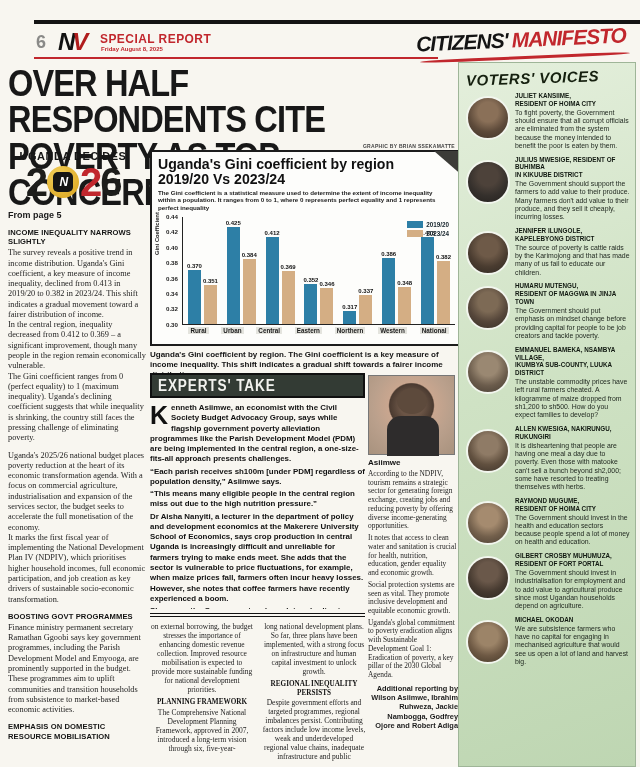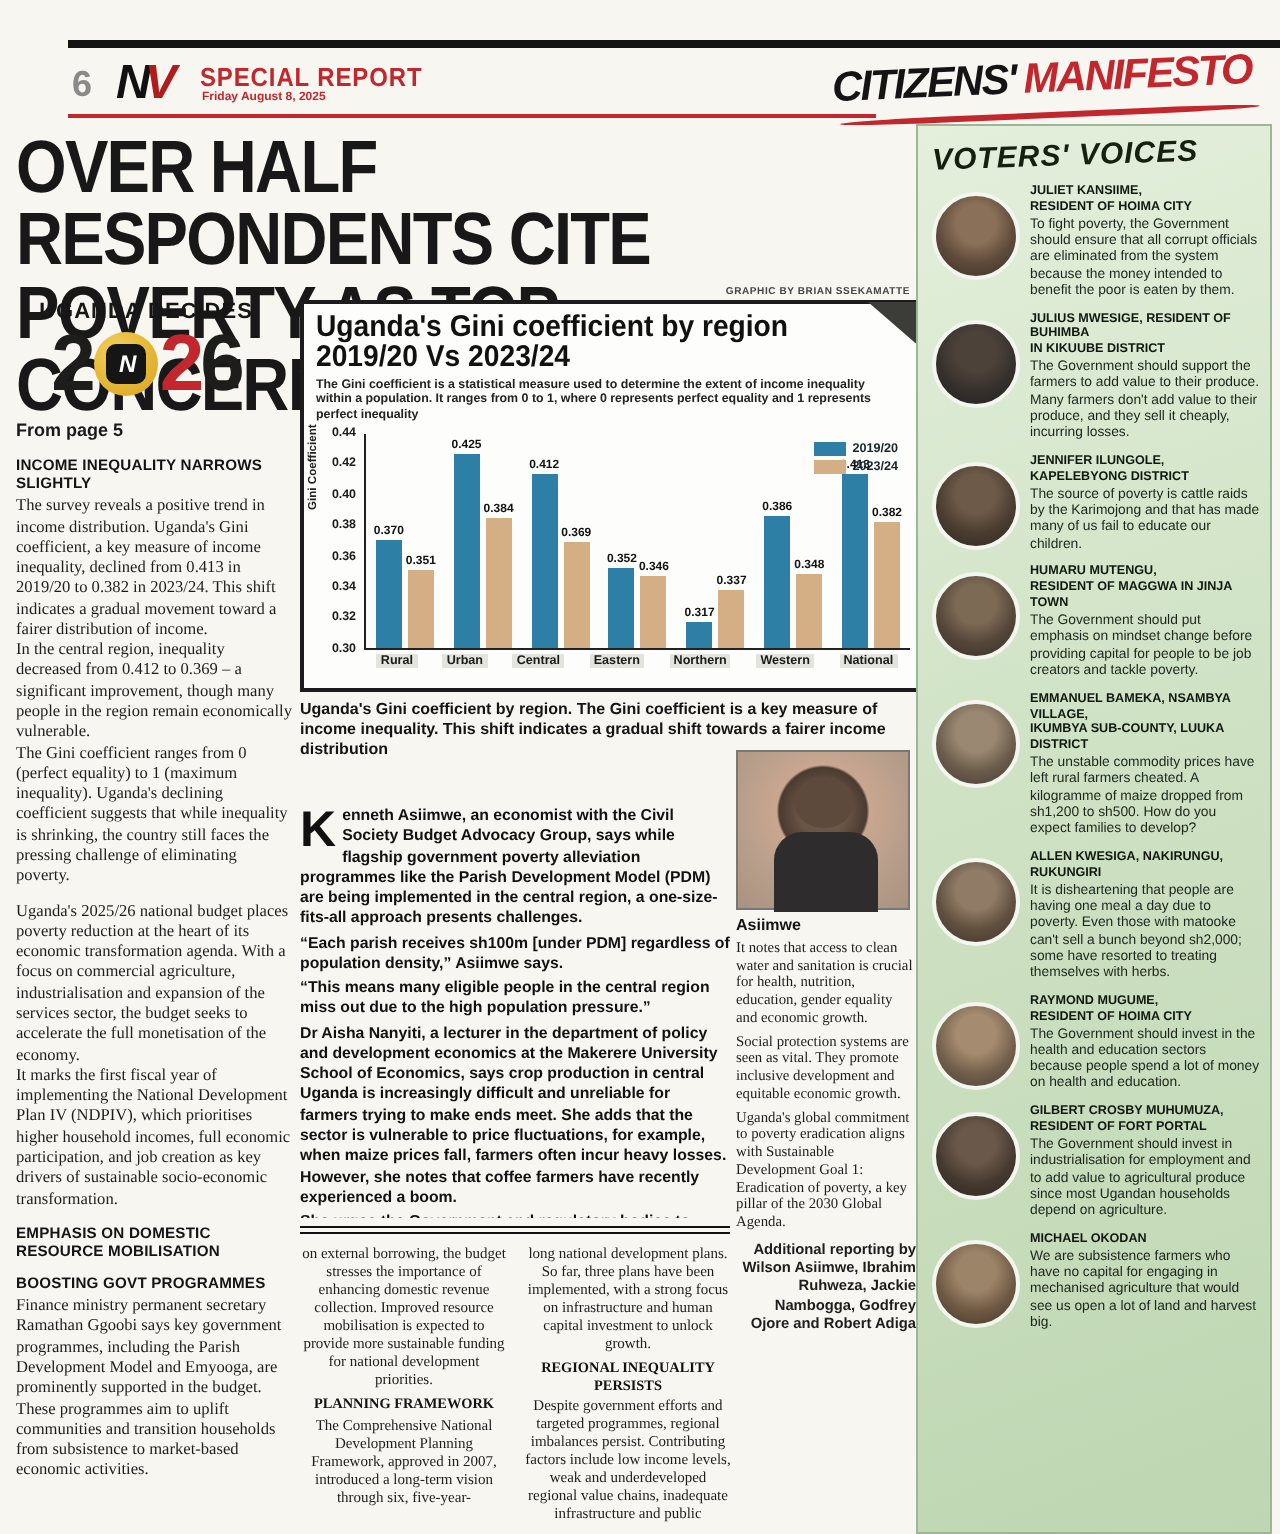--- a/index.html
+++ b/index.html
@@ -134,26 +134,26 @@
       <h3>INCOME INEQUALITY NARROWS SLIGHTLY</h3>
       <div class="body">The survey reveals a positive trend in income distribution. Uganda's Gini coefficient, a key measure of income inequality, declined from 0.413 in 2019/20 to 0.382 in 2023/24. This shift indicates a gradual movement toward a fairer distribution of income.
  In the central region, inequality decreased from 0.412 to 0.369 – a significant improvement, though many people in the region remain economically vulnerable.
  The Gini coefficient ranges from 0 (perfect equality) to 1 (maximum inequality). Uganda's declining coefficient suggests that while inequality is shrinking, the country still faces the pressing challenge of eliminating poverty.</div>
     </div>
     <div class="sec">
       <div class="body">Uganda's 2025/26 national budget places poverty reduction at the heart of its economic transformation agenda. With a focus on commercial agriculture, industrialisation and expansion of the services sector, the budget seeks to accelerate the full monetisation of the economy.
  It marks the first fiscal year of implementing the National Development Plan IV (NDPIV), which prioritises higher household incomes, full economic participation, and job creation as key drivers of sustainable socio-economic transformation.</div>
     </div>
     <div class="sec">
-      <h3>EMPHASIS ON DOMESTIC RESOURCE MOBILISATION</h3>
-
-    </div>
-    <div class="sec">
       <h3>BOOSTING GOVT PROGRAMMES</h3>
       <div class="body">Finance ministry permanent secretary Ramathan Ggoobi says key government programmes, including the Parish Development Model and Emyooga, are prominently supported in the budget. These programmes aim to uplift communities and transition households from subsistence to market-based economic activities.</div>
+    </div>
+    <div class="sec">
+      <h3>EMPHASIS ON DOMESTIC RESOURCE MOBILISATION</h3>
+
     </div>
   </div>
 
   <div class="credit">GRAPHIC BY BRIAN SSEKAMATTE</div>
   <div class="chartbox">
     <div class="corner"></div>
     <div class="ctitle">Uganda's Gini coefficient by region 2019/20 Vs 2023/24</div>
     <div class="csub">The Gini coefficient is a statistical measure used to determine the extent of income inequality within a population. It ranges from 0 to 1, where 0 represents perfect equality and 1 represents perfect inequality</div>
     <div class="plotwrap">
       <div class="ylab">Gini Coefficient</div>
@@ -255,31 +255,35 @@
         </div>
         <div class="legrow">
           <span class="legsw" style="background: rgb(212, 174, 132);"></span>
           <span class="legtx">2023/24</span>
         </div>
       </div>
     </div>
   </div>
   <div class="caption">Uganda's Gini coefficient by region. The Gini coefficient is a key measure of income inequality. This shift indicates a gradual shift towards a fairer income distribution</div>
 
+  <div class="exp-head">
+      <span>EXPERTS' TAKE</span>
+    </div>
   <div class="exp-body">
     <p><span class="dropcap">K</span><span>enneth Asiimwe, an economist with the Civil Society Budget Advocacy Group, says while flagship government poverty alleviation programmes like the Parish Development Model (PDM) are being implemented in the central region, a one-size-fits-all approach presents challenges.</span></p>
     <p>“Each parish receives sh100m [under PDM] regardless of population density,” Asiimwe says.</p>
-    <p>“This means many eligible people in the central region miss out due to the high population pressure.”</p>
+    <p>“This means many eligible people in the central region miss out due to the high nutrition pressure.”</p>
     <p>Dr Aisha Nanyiti, a lecturer in the department of policy and development economics at the Makerere University School of Economics, says crop production in central Uganda is increasingly difficult and unreliable for farmers trying to make ends meet. She adds that the sector is vulnerable to price fluctuations, for example, when maize prices fall, farmers often incur heavy losses. However, she notes that coffee farmers have recently experienced a boom.</p>
     <p>She urges the Government and regulatory bodies to support farmers by helping them access reliable markets with fair prices.</p>
   </div>
   <div class="photo"></div>
   <div class="photocap">Asiimwe</div>
 
   <div class="ndpiv">
+    <p>According to the NDPIV, tourism remains a strategic sector for generating foreign exchange, creating jobs and reducing poverty by offering diverse income-generating opportunities.</p>
     <p>It notes that access to clean water and sanitation is crucial for health, nutrition, education, gender equality and economic growth.</p>
     <p>Social protection systems are seen as vital. They promote inclusive development and equitable economic growth.</p>
     <p>Uganda's global commitment to poverty eradication aligns with Sustainable Development Goal 1: Eradication of poverty, a key pillar of the 2030 Global Agenda.</p>
     <div class="addrep">Additional reporting by Wilson Asiimwe, Ibrahim Ruhweza, Jackie Nambogga, Godfrey Ojore and Robert Adiga</div>
   </div>
 
   <div class="divider"></div>
   <div class="bcols">
     <div class="bcol">
       <span>on external borrowing, the budget stresses the importance of enhancing domestic revenue collection. Improved resource mobilisation is expected to provide more sustainable funding for national development priorities.</span>

